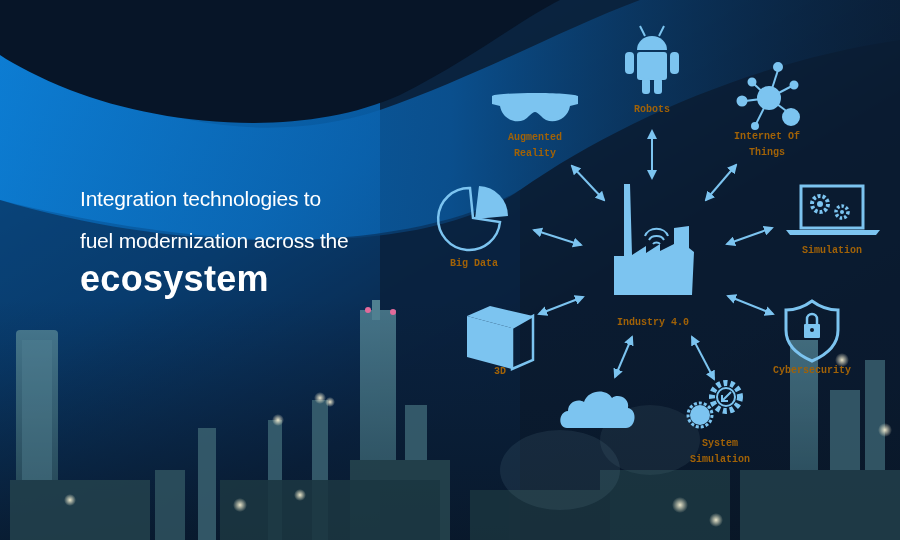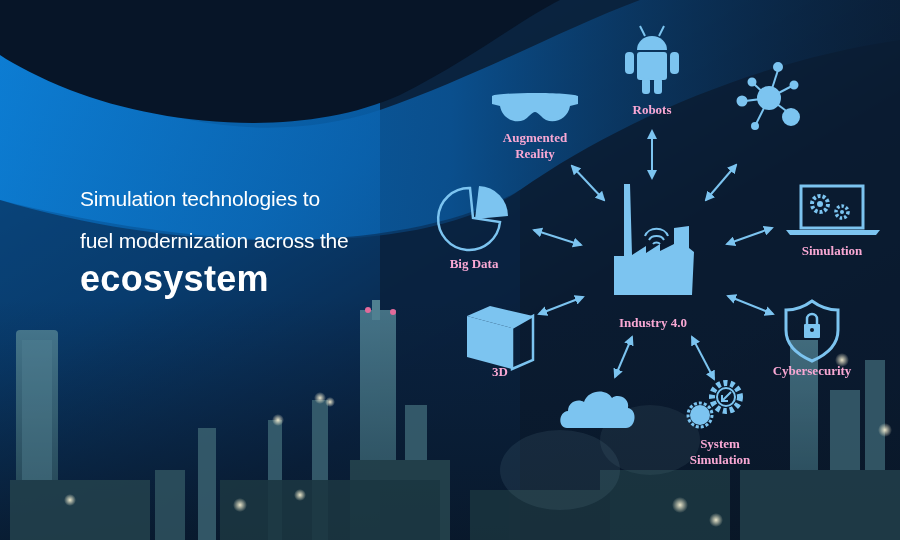--- a/index.html
+++ b/index.html
@@ -3,21 +3,21 @@
 <meta charset="utf-8">
 <style>
   html, body { margin: 0; padding: 0; }
   body { width: 900px; height: 540px; overflow: hidden; background: #0a1628; font-family: "Liberation Sans", sans-serif; }
   .canvas { position: relative; width: 900px; height: 540px; overflow: hidden; background: #0b1a2e; }
   .bg-svg { position: absolute; left: 0; top: 0; width: 900px; height: 540px; }
   .headline { position: absolute; left: 80px; color: #ffffff; font-family: "Liberation Sans", sans-serif; white-space: nowrap; }
   .hl1 { top: 187px; font-size: 21px; letter-spacing: -0.2px; }
   .hl2 { top: 229px; font-size: 21px; letter-spacing: -0.2px; }
   .hl3 { top: 258px; font-size: 36px; font-weight: bold; letter-spacing: 0.3px; }
-  .node-label { position: absolute; color: #f9a8d4; font-family: Liberation Serif, serif; font-weight: bold; font-size: 13px; text-align: center; line-height: 16px; transform: translateX(-50%); white-space: nowrap; }
+  .node-label { position: absolute; color: #a16207; font-family: Liberation Mono, monospace; font-weight: bold; font-size: 10px; text-align: center; line-height: 16px; transform: translateX(-50%); white-space: nowrap; }
   .diagram-svg { position: absolute; left: 0; top: 0; width: 900px; height: 540px; pointer-events: none; }
 </style>
 </head>
 <body>
 
 <div class="canvas">
 
   <svg class="bg-svg" viewBox="0 0 900 540" xmlns="http://www.w3.org/2000/svg">
     <defs>
       <linearGradient id="gBase" x1="0" y1="0" x2="1" y2="1">
@@ -92,21 +92,21 @@
       <circle cx="842" cy="360" r="7" fill="url(#gGlow)"></circle>
       <circle cx="885" cy="430" r="7" fill="url(#gGlow)"></circle>
       <circle cx="368" cy="310" r="3" fill="#e26a9a"></circle>
       <circle cx="393" cy="312" r="3" fill="#e26a9a"></circle>
     </g>
 
     <ellipse cx="560" cy="470" rx="60" ry="40" fill="#7fa7b3" opacity="0.12"></ellipse>
     <ellipse cx="650" cy="440" rx="50" ry="35" fill="#7fa7b3" opacity="0.1"></ellipse>
   </svg>
 
-  <div class="headline hl1">Simulation technologies to</div>
+  <div class="headline hl1">Integration technologies to</div>
   <div class="headline hl2">fuel modernization across the</div>
   <div class="headline hl3">ecosystem</div>
 
   <svg class="diagram-svg" viewBox="0 0 900 540" xmlns="http://www.w3.org/2000/svg">
     <defs>
       <marker id="ah" viewBox="0 0 10 10" refX="8" refY="5" markerWidth="5" markerHeight="5" orient="auto-start-reverse">
         <path d="M0,0 L10,5 L0,10 z" fill="#7cc4f0"></path>
       </marker>
     </defs>
 
@@ -201,20 +201,24 @@
     </g>
   </svg>
 
   <div class="node-label" style="left:652px; top:102px;">
     <span>Robots</span>
   </div>
   <div class="node-label" style="left:535px; top:130px;">
     <div>Augmented</div>
     <div>Reality</div>
   </div>
+  <div class="node-label" style="left:767px; top:129px;">
+    <div>Internet Of</div>
+    <div>Things</div>
+  </div>
   <div class="node-label" style="left:474px; top:256px;">
     <span>Big Data</span>
   </div>
   <div class="node-label" style="left:832px; top:243px;">
     <span>Simulation</span>
   </div>
   <div class="node-label" style="left:653px; top:303px;margin-top:12px;">
     <span>Industry 4.0</span>
   </div>
   <div class="node-label" style="left:500px; top:364px;">

